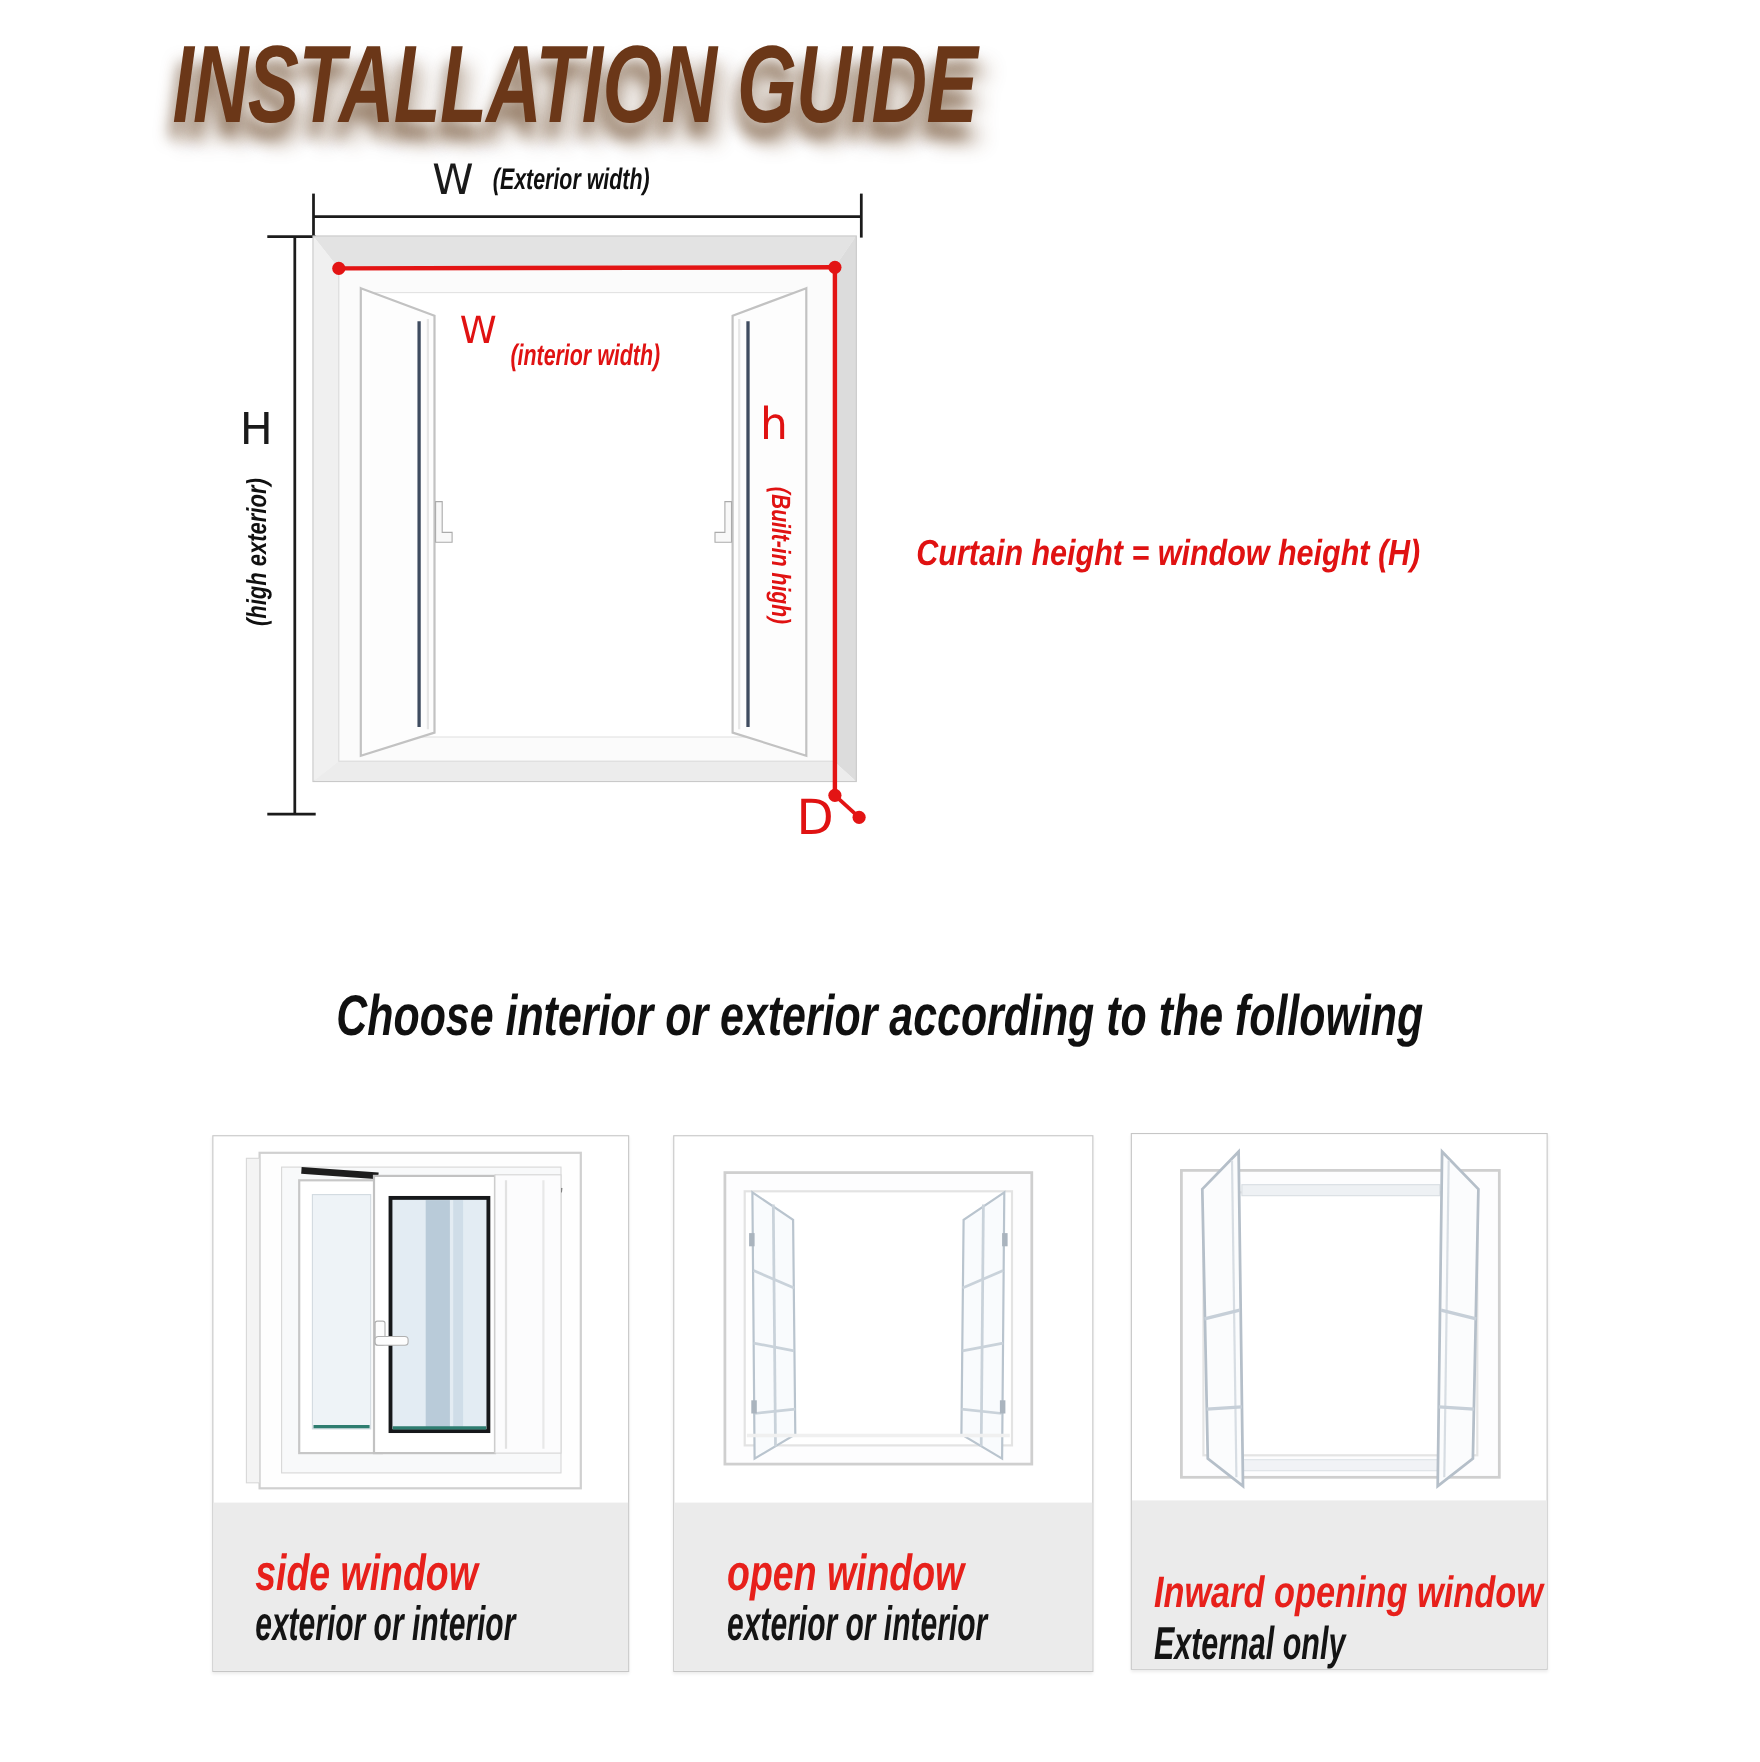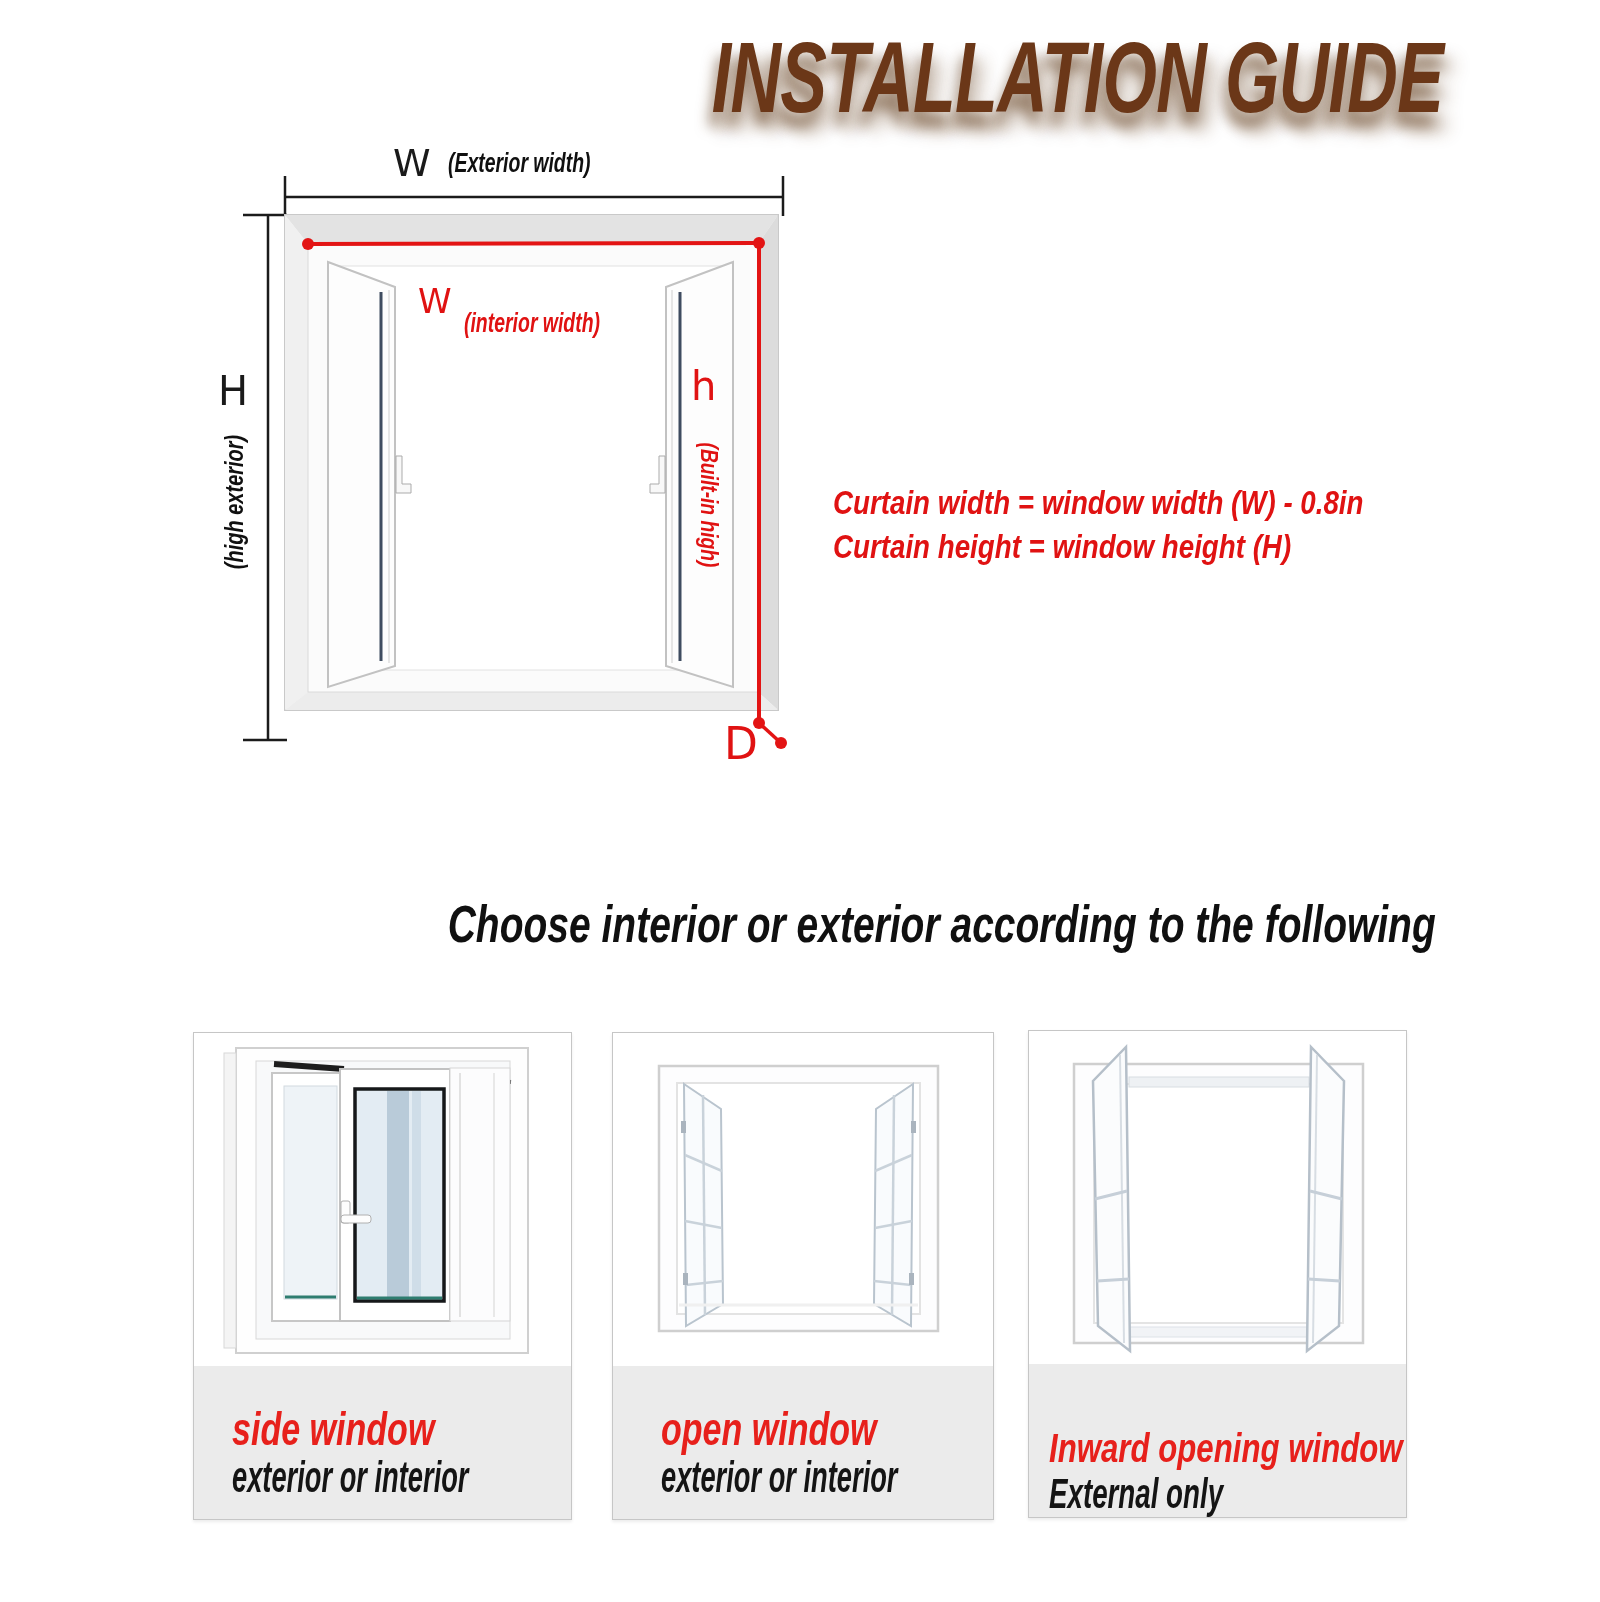--- a/index.html
+++ b/index.html
@@ -17,21 +17,21 @@
   .panel{position:absolute;background:#ffffff;border:1.5px solid #c6c6c6;
          box-shadow:0 2px 3px rgba(0,0,0,0.08);}
   .caption{position:absolute;left:0;right:0;bottom:0;height:153px;background:#ebebeb;}
   .cap-red{font:italic 700 46px "Liberation Sans",sans-serif;color:#e7201b;height:50px;}
   .cap-blk{font:italic 700 44px "Liberation Sans",sans-serif;color:#141414;}
   .rot{display:flex;align-items:center;justify-content:center;}
 </style>
 </head>
 <body>
 
-<div class="abs" style="left:0;top:20px;width:1600px;text-align:right;line-height:1.05;">
+<div class="abs" style="left:0;top:20px;width:1600px;text-align:left;line-height:1.05;">
   <span class="cc" style="transform:scaleX(0.70);font:italic 900 100px 'Liberation Sans',sans-serif;
                color:#6b3718;letter-spacing:-1px;
                text-shadow:-6px 14px 16px rgba(97,60,27,0.60), 10px 18px 22px rgba(97,60,27,0.42);">INSTALLATION GUIDE</span>
 </div>
 
 <svg class="abs" style="left:230px;top:140px;" width="600" height="650" viewBox="0 0 600 650">
 
   <g stroke="#1b1b1b" stroke-width="2.5" fill="none">
     <path d="M55,57 H553"></path>
     <path d="M55,36 V76"></path>
@@ -95,25 +95,24 @@
 <div class="abs rot" style="left:609px;top:490px;width:200px;height:30px;transform:rotate(90deg);">
   <span class="cc bi red" style="transform:scaleX(0.80);font-size:24px;">(Built-in high)</span>
 </div>
 
 <div class="abs nw sym red" style="left:724px;top:722px;font-size:44px;color:#e01212;">D</div>
 
 <div class="abs" style="left:833px;top:262px;">
 </div>
 
 <div class="abs" style="left:833px;top:484px;">
-  <div class="noteline red"><span class="c" style="transform:scaleX(0.84);">Curtain width = window width (W) - 0.8in</span></div>
   <div class="noteline red"><span class="c" style="transform:scaleX(0.84);">Curtain height = window height (H)</span></div>
 </div>
 
-<div class="abs" style="left:0;top:898px;width:1600px;text-align:right;line-height:1;">
+<div class="abs" style="left:0;top:898px;width:1600px;text-align:center;line-height:1;">
   <span class="cc bi blk" style="transform:scaleX(0.75);font-size:52px;">Choose interior or exterior according to the following</span>
 </div>
 
 <div class="panel" style="left:193px;top:1032px;width:377px;height:486px;">
   <svg width="377" height="333" viewBox="0 0 377 333">
     <rect x="42" y="15" width="292" height="305" fill="#fefefe" stroke="#d0d0d0" stroke-width="2"></rect>
     <rect x="30" y="20" width="12" height="295" fill="#f4f4f4" stroke="#d8d8d8"></rect>
     <rect x="62" y="28" width="254" height="278" fill="#f8f9fa" stroke="#d8d8d8"></rect>
     <line x1="80" y1="31" x2="150" y2="36" stroke="#1d1d1d" stroke-width="6"></line>
     <line x1="83" y1="51" x2="146" y2="55" stroke="#1d1d1d" stroke-width="4"></line>

